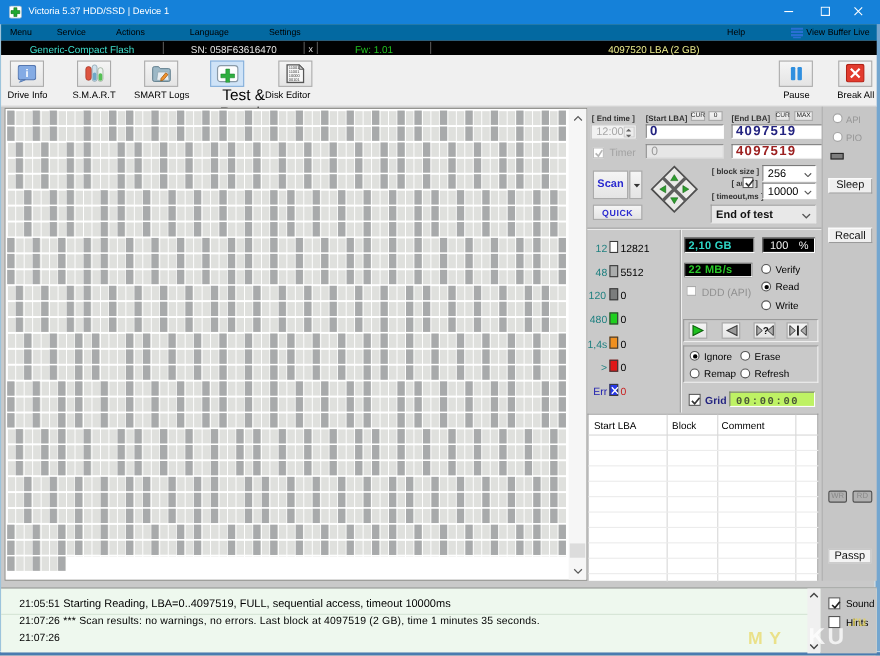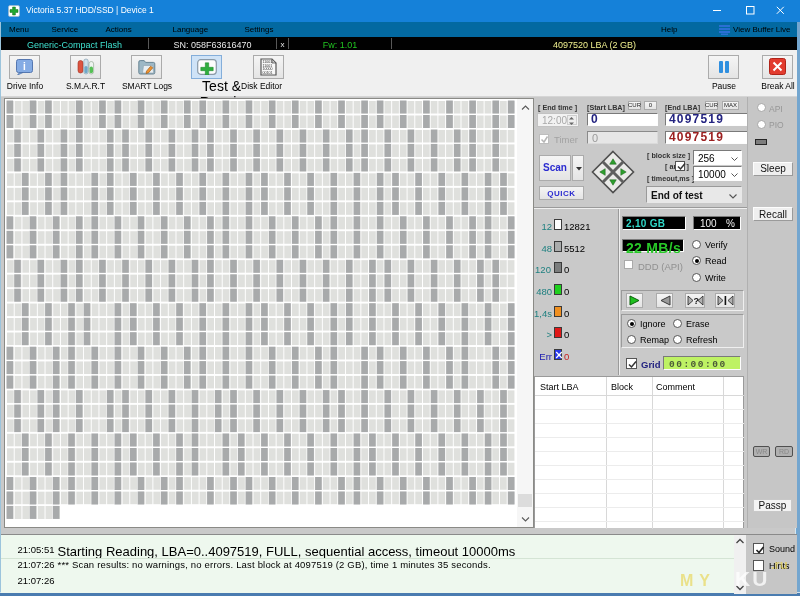--- a/index.html
+++ b/index.html
@@ -938,21 +938,21 @@
   <div class="abs" style="left:85px;top:112px;width:1px;height:166px;background:#efefef"></div>
 
   <div class="abs sunk" style="left:88px;top:119px;width:64px;height:14px;background:#000">
       <span style="position:absolute;left:3px;top:1px;font-size:10px;font-weight:bold;color:#2fd8c8;letter-spacing:0.3px">2,10 GB</span>
     </div>
   <div class="abs sunk" style="left:159px;top:119px;width:48px;height:14px;background:#000">
       <span style="position:absolute;left:6px;top:1px;font-size:10px;color:#f0f0f0">100</span>
       <span style="position:absolute;right:5px;top:1px;font-size:10px;color:#f0f0f0">%</span>
     </div>
   <div class="abs sunk" style="left:88px;top:142px;width:62px;height:13px;background:#000">
-      <span style="position:absolute;left:3px;top:0px;font-size:14px;font-weight:bold;color:#28c828;letter-spacing:0.3px">22 MB/s</span>
+      <span style="position:absolute;left:3px;top:0px;font-size:10px;font-weight:bold;color:#28c828;letter-spacing:0.3px">22 MB/s</span>
     </div>
 
   <div class="abs radio" style="left:158px;top:143px"></div>
     <span class="abs" style="left:171px;top:143px;font-size:9px">Verify</span>
   <div class="abs radio on" style="left:158px;top:159px"></div>
     <span class="abs" style="left:171px;top:159px;font-size:9px">Read</span>
   <div class="abs radio" style="left:158px;top:176px"></div>
     <span class="abs" style="left:171px;top:176px;font-size:9px">Write</span>
 
   <div class="abs chk" style="left:90px;top:163px;border-color:#aaa"></div>
@@ -1033,21 +1033,21 @@
   <div class="abs" style="left:5px;top:349px;width:17px;height:11px;background:#b0b0b0;border:1.5px solid #4f4f4f;border-radius:2px"></div>
     <span class="abs" style="left:5px;top:351px;width:17px;text-align:center;font-size:7px;color:#888">WR</span>
   <div class="abs" style="left:27px;top:349px;width:18px;height:11px;background:#b0b0b0;border:1.5px solid #4f4f4f;border-radius:2px"></div>
     <span class="abs" style="left:27px;top:351px;width:18px;text-align:center;font-size:7px;color:#888">RD</span>
   <div class="abs" style="left:5px;top:401.5px;width:39px;height:13px;background:#f3f3f3;border:1px solid #c8c8c8"></div>
     <span class="abs" style="left:5px;top:402.5px;width:39px;text-align:center;font-size:10px;color:#111">Passp</span>
 </div>
 
 <div class="abs" style="left:1px;top:534px;width:796px;height:59px;background:#eef8ee;border-top:1px solid #8a8a8a">
   <span class="abs" style="left:16.5px;top:8.5px;font-size:9.5px">21:05:51</span>
-  <span class="abs" style="left:56.5px;top:8.5px;font-size:13px">Starting Reading, LBA=0..4097519, FULL, sequential access, timeout 10000ms</span>
+  <span class="abs" style="left:56.5px;top:8.5px;font-size:10px">Starting Reading, LBA=0..4097519, FULL, sequential access, timeout 10000ms</span>
   <div class="abs" style="left:0;top:23px;width:734px;height:1px;background:#d4e4d4"></div>
   <span class="abs" style="left:16.5px;top:24px;font-size:9.5px">21:07:26</span>
   <span class="abs" style="left:56.5px;top:24px;font-size:9.5px;letter-spacing:0.18px">*** Scan results: no warnings, no errors. Last block at 4097519 (2 GB), time 1 minutes 35 seconds.</span>
   <span class="abs" style="left:16.5px;top:39.5px;font-size:9.5px">21:07:26</span>
 
   <div class="abs" style="left:733px;top:0;width:12px;height:59px;background:#f0f0f0">
     <svg class="abs" style="left:2px;top:3px" width="8" height="6">
         <path d="M0.5 5l3.5-3.5L7.5 5" fill="none" stroke="#444" stroke-width="1.3"></path>
       </svg>
     <svg class="abs" style="left:2px;bottom:3px" width="8" height="6">

